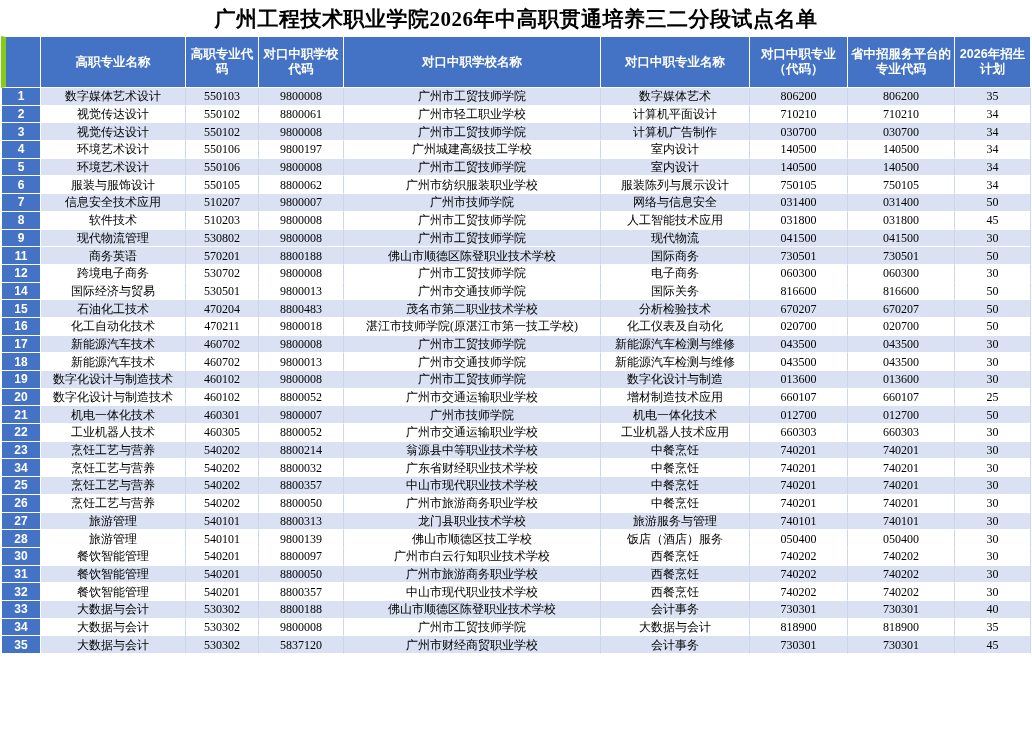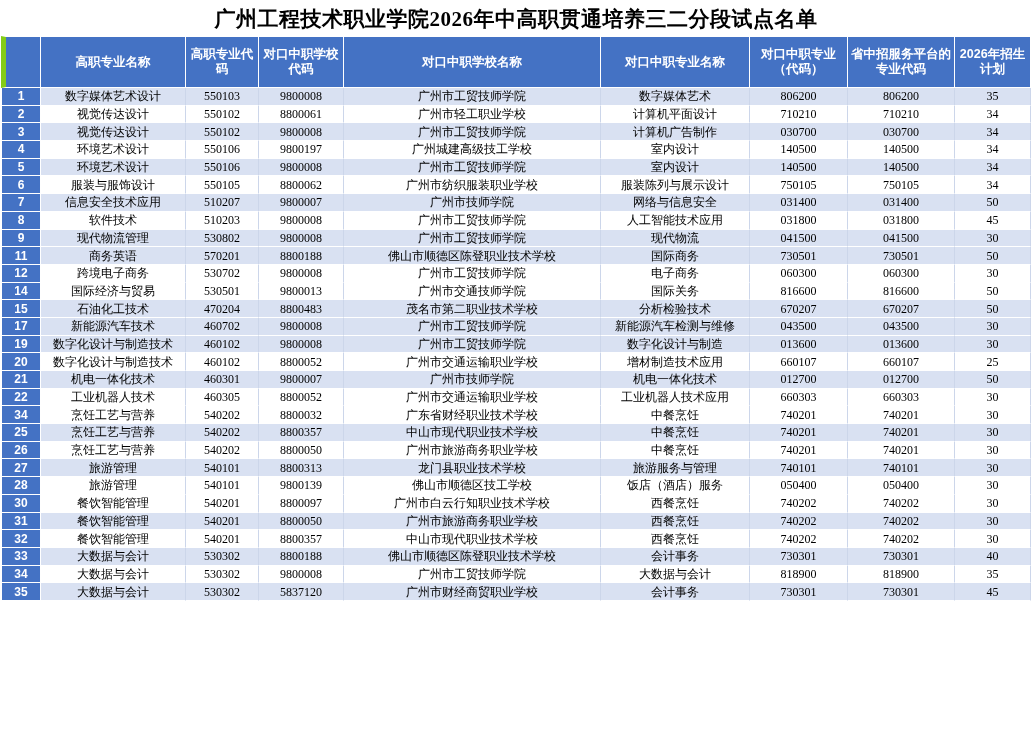--- a/index.html
+++ b/index.html
@@ -211,26 +211,48 @@
           <td class="serial">15</td>
           <td>石油化工技术</td>
           <td>470204</td>
           <td>8800483</td>
           <td>茂名市第二职业技术学校</td>
           <td>分析检验技术</td>
           <td>670207</td>
           <td>670207</td>
           <td>50</td>
         </tr>
+        <tr class="plain">
+          <td class="serial">16</td>
+          <td>化工自动化技术</td>
+          <td>470211</td>
+          <td>9800018</td>
+          <td>湛江市技师学院(原湛江市第一技工学校)</td>
+          <td>化工仪表及自动化</td>
+          <td>020700</td>
+          <td>020700</td>
+          <td>50</td>
+        </tr>
         <tr class="stripe">
           <td class="serial">17</td>
           <td>新能源汽车技术</td>
           <td>460702</td>
           <td>9800008</td>
           <td>广州市工贸技师学院</td>
+          <td>新能源汽车检测与维修</td>
+          <td>043500</td>
+          <td>043500</td>
+          <td>30</td>
+        </tr>
+        <tr class="plain">
+          <td class="serial">18</td>
+          <td>新能源汽车技术</td>
+          <td>460702</td>
+          <td>9800013</td>
+          <td>广州市交通技师学院</td>
           <td>新能源汽车检测与维修</td>
           <td>043500</td>
           <td>043500</td>
           <td>30</td>
         </tr>
         <tr class="stripe">
           <td class="serial">19</td>
           <td>数字化设计与制造技术</td>
           <td>460102</td>
           <td>9800008</td>
@@ -266,20 +288,31 @@
           <td class="serial">22</td>
           <td>工业机器人技术</td>
           <td>460305</td>
           <td>8800052</td>
           <td>广州市交通运输职业学校</td>
           <td>工业机器人技术应用</td>
           <td>660303</td>
           <td>660303</td>
           <td>30</td>
         </tr>
+        <tr class="stripe">
+          <td class="serial">23</td>
+          <td>烹饪工艺与营养</td>
+          <td>540202</td>
+          <td>8800214</td>
+          <td>翁源县中等职业技术学校</td>
+          <td>中餐烹饪</td>
+          <td>740201</td>
+          <td>740201</td>
+          <td>30</td>
+        </tr>
         <tr class="plain">
           <td class="serial">34</td>
           <td>烹饪工艺与营养</td>
           <td>540202</td>
           <td>8800032</td>
           <td>广东省财经职业技术学校</td>
           <td>中餐烹饪</td>
           <td>740201</td>
           <td>740201</td>
           <td>30</td>

